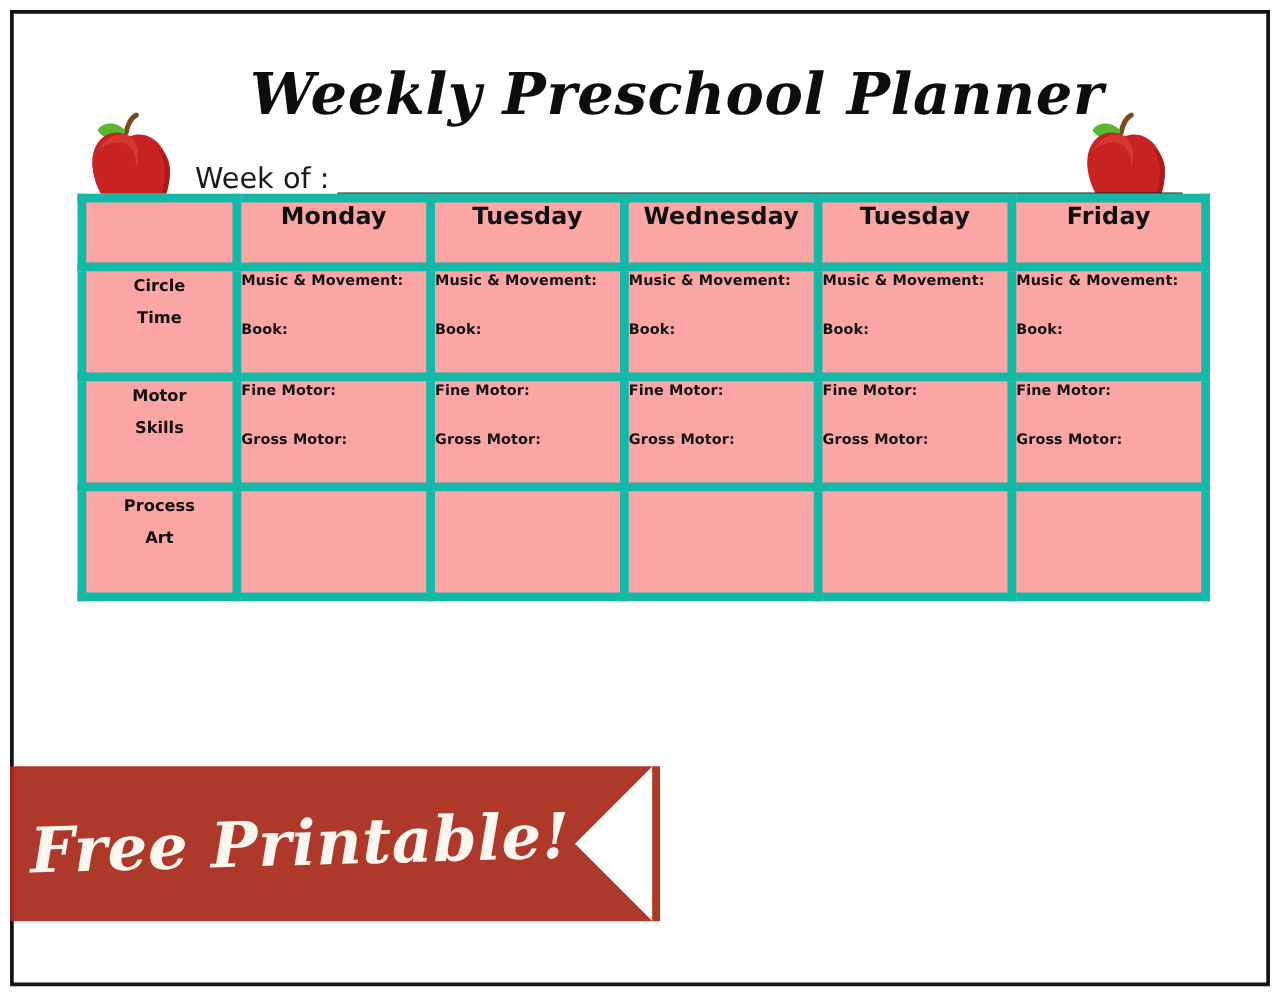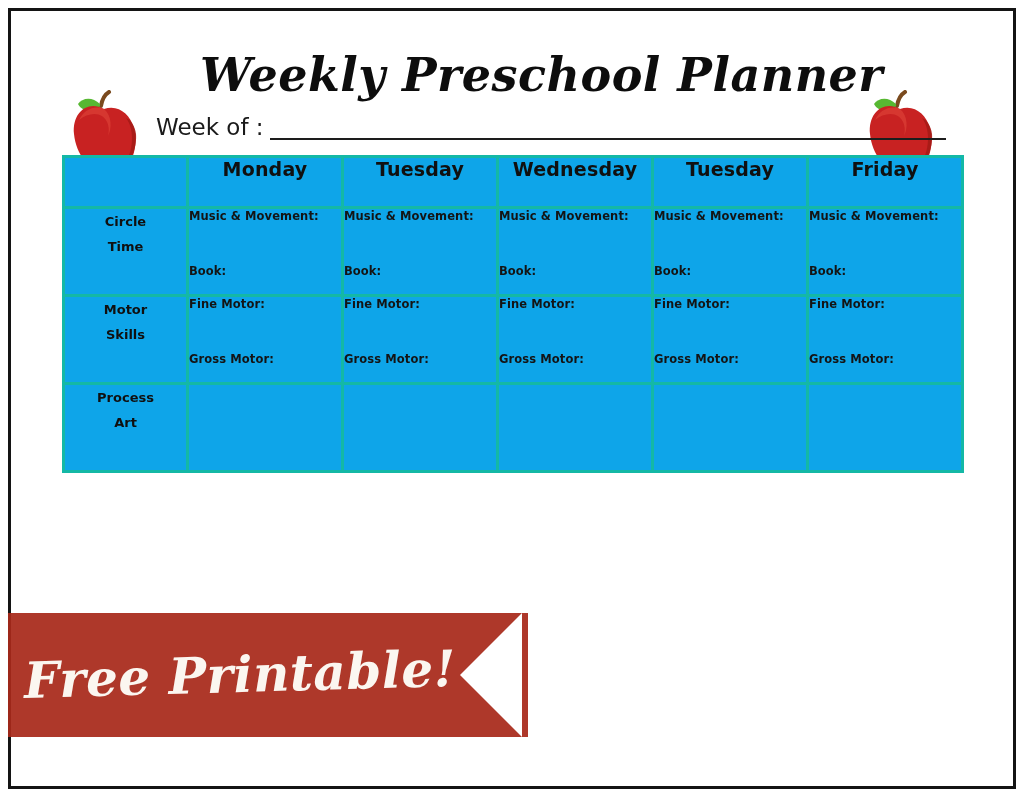--- a/index.html
+++ b/index.html
@@ -65,21 +65,21 @@
     font-weight: 700;
     font-size: 46px;
     line-height: 54px;
     letter-spacing: 0.5px;
     color: #0d0d0d;
     white-space: nowrap;
   }
   .weekof-row {
     position: absolute;
     left: 96px;
-    top: 74px;
+    top: 90px;
     display: flex;
     align-items: flex-end;
     width: 790px;
   }
   .weekof-label {
     font-family: "DejaVu Sans", sans-serif;
     font-size: 23px;
     line-height: 26px;
     color: #1a1a1a;
     white-space: nowrap;
@@ -95,22 +95,22 @@
   .planner {
     position: absolute;
     left: 62px;
     top: 155px;
     width: 900px;
     border-collapse: collapse;
     table-layout: fixed;
     background: #ffffff;
   }
   .planner td, .planner th {
-    border: 3px solid #14b8a6;
-    background: #0ea5e9;
+    border: 7px solid #14b8a6;
+    background: #fca5a5;
     padding: 0;
     vertical-align: top;
   }
   .col-label { width: 124px; }
   .col-day   { width: 155px; }
 
   .day-head {
     height: 48px;
     text-align: center;
     vertical-align: middle;
@@ -135,21 +135,21 @@
     padding: 10px 8px 8px 8px;
   }
   .subline {
     font-family: "DejaVu Sans", sans-serif;
     font-weight: 700;
     font-size: 11.5px;
     line-height: 14px;
     color: #141414;
     letter-spacing: 0.1px;
   }
-  .subline + .subline { margin-top: 41px; }
+  .subline + .subline { margin-top: 25px; }
 
   .r-tall   { height: 88px; }
   .r-medium { height: 68px; }
 
   
   .ribbon {
     position: absolute;
     left: 8px;
     top: 613px;
     width: 520px;

